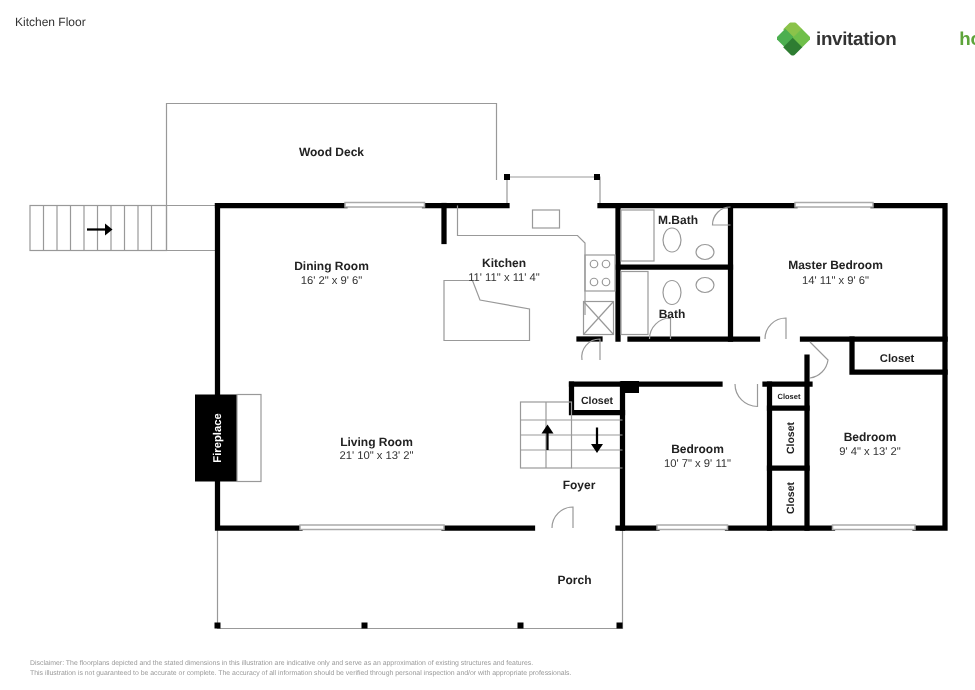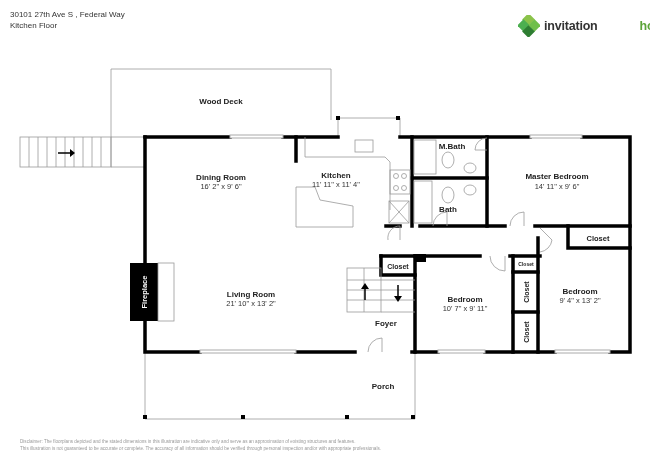--- a/index.html
+++ b/index.html
@@ -14,21 +14,20 @@
     .lbl { font-family: "Liberation Sans", sans-serif; font-weight: bold; fill: #222; }
     .dim { font-family: "Liberation Sans", sans-serif; fill: #333; }
     .wall { stroke: #000; stroke-width: 3.5; fill: none; stroke-linecap: square; }
     .thin { stroke: #999; stroke-width: 0.8; fill: none; }
     .win { stroke: #aaa; stroke-width: 1; fill: #fff; }
   </style>
 </head>
 <body>
 
 <div class="hdr">
-  <div>30101 27th Ave S , Federal Way</div>
   <div>Kitchen Floor</div>
 </div>
 
 <div class="logo">
   <svg width="22" height="22" viewBox="0 0 22 22">
     <rect x="6" y="0" width="9" height="9" transform="rotate(45 10.5 4.5)" fill="#8bc34a"></rect>
     <rect x="1" y="6" width="9" height="9" transform="rotate(45 5.5 10.5)" fill="#4caf50"></rect>
     <rect x="12" y="6" width="9" height="9" transform="rotate(45 16.5 10.5)" fill="#6fbf4a"></rect>
     <rect x="6" y="12" width="9" height="9" transform="rotate(45 10.5 16.5)" fill="#2e7d32"></rect>
   </svg>

